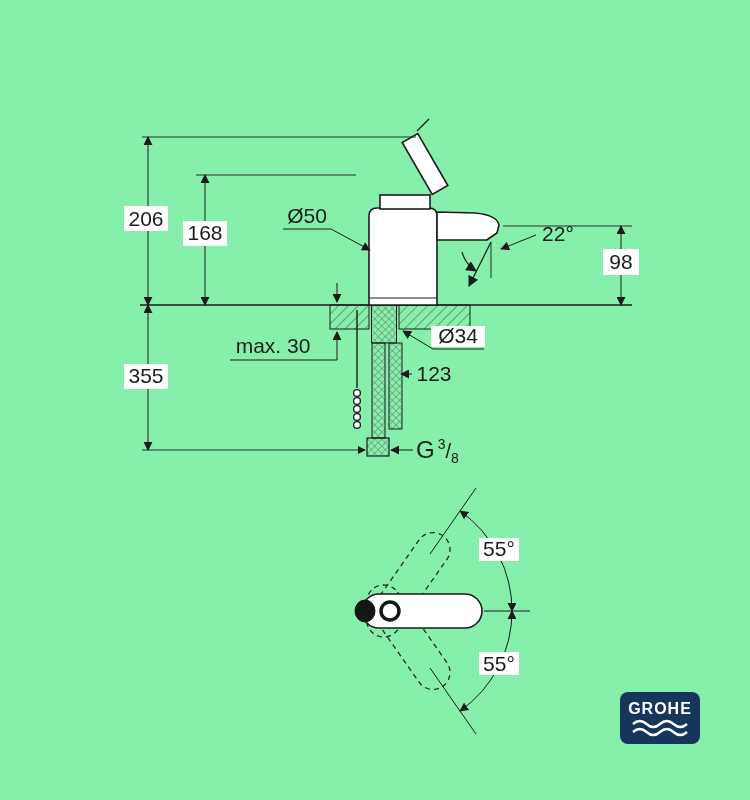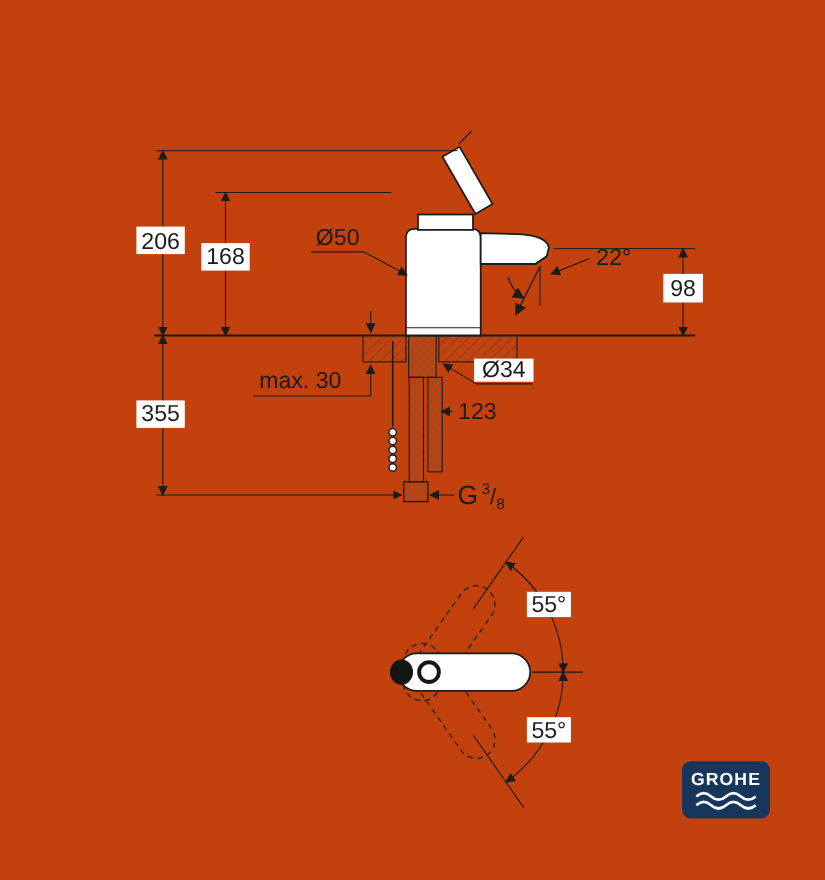--- a/index.html
+++ b/index.html
@@ -1,16 +1,16 @@
 <!DOCTYPE html>
 <html><head>
 <meta charset="utf-8">
 <style>
   html,body{margin:0;padding:0;background:#ffffff;}
-  .canvas{width:750px;height:800px;background:#c2410c;position:relative;overflow:hidden;text-align:center;}
+  .canvas{width:750px;height:800px;background:#86efac;position:relative;overflow:hidden;text-align:center;}
   svg{display:block;}
   text{font-family:"Liberation Sans","DejaVu Sans",sans-serif;fill:#1c1c1c;}
   .dim{font-size:21px;}
   .thin{stroke:#1c1c1c;stroke-width:0.9;fill:none;}
   .dimline{stroke:#1c1c1c;stroke-width:1;fill:none;}
   .draw{stroke:#1c1c1c;stroke-width:1.6;fill:#ffffff;}
   .draw2{stroke:#1c1c1c;stroke-width:1.2;fill:none;}
   .bg{fill:#ffffff;stroke:none;}
   .logo-text{font-size:16px;font-weight:bold;letter-spacing:1px;fill:#ffffff;}
 </style>

